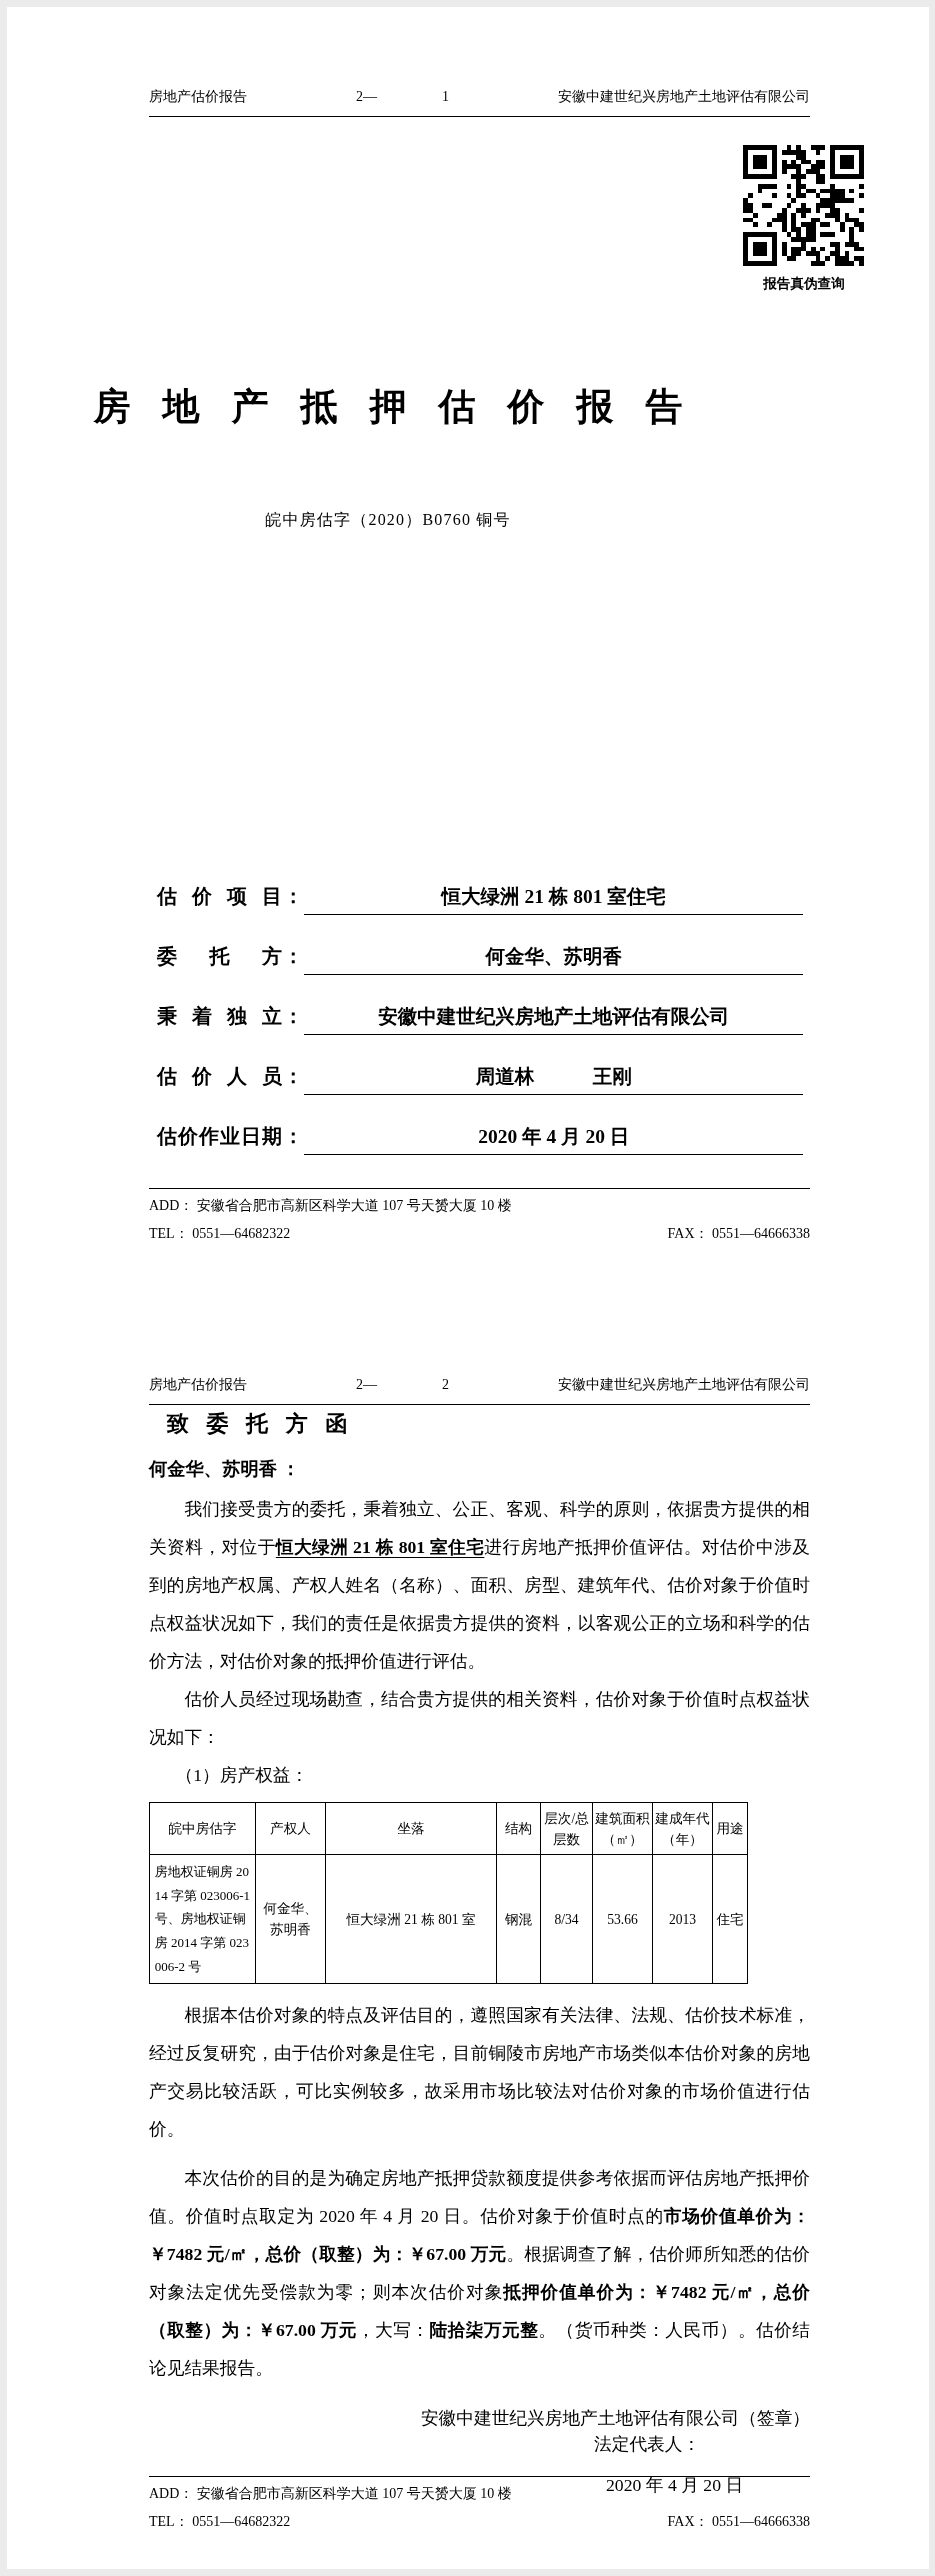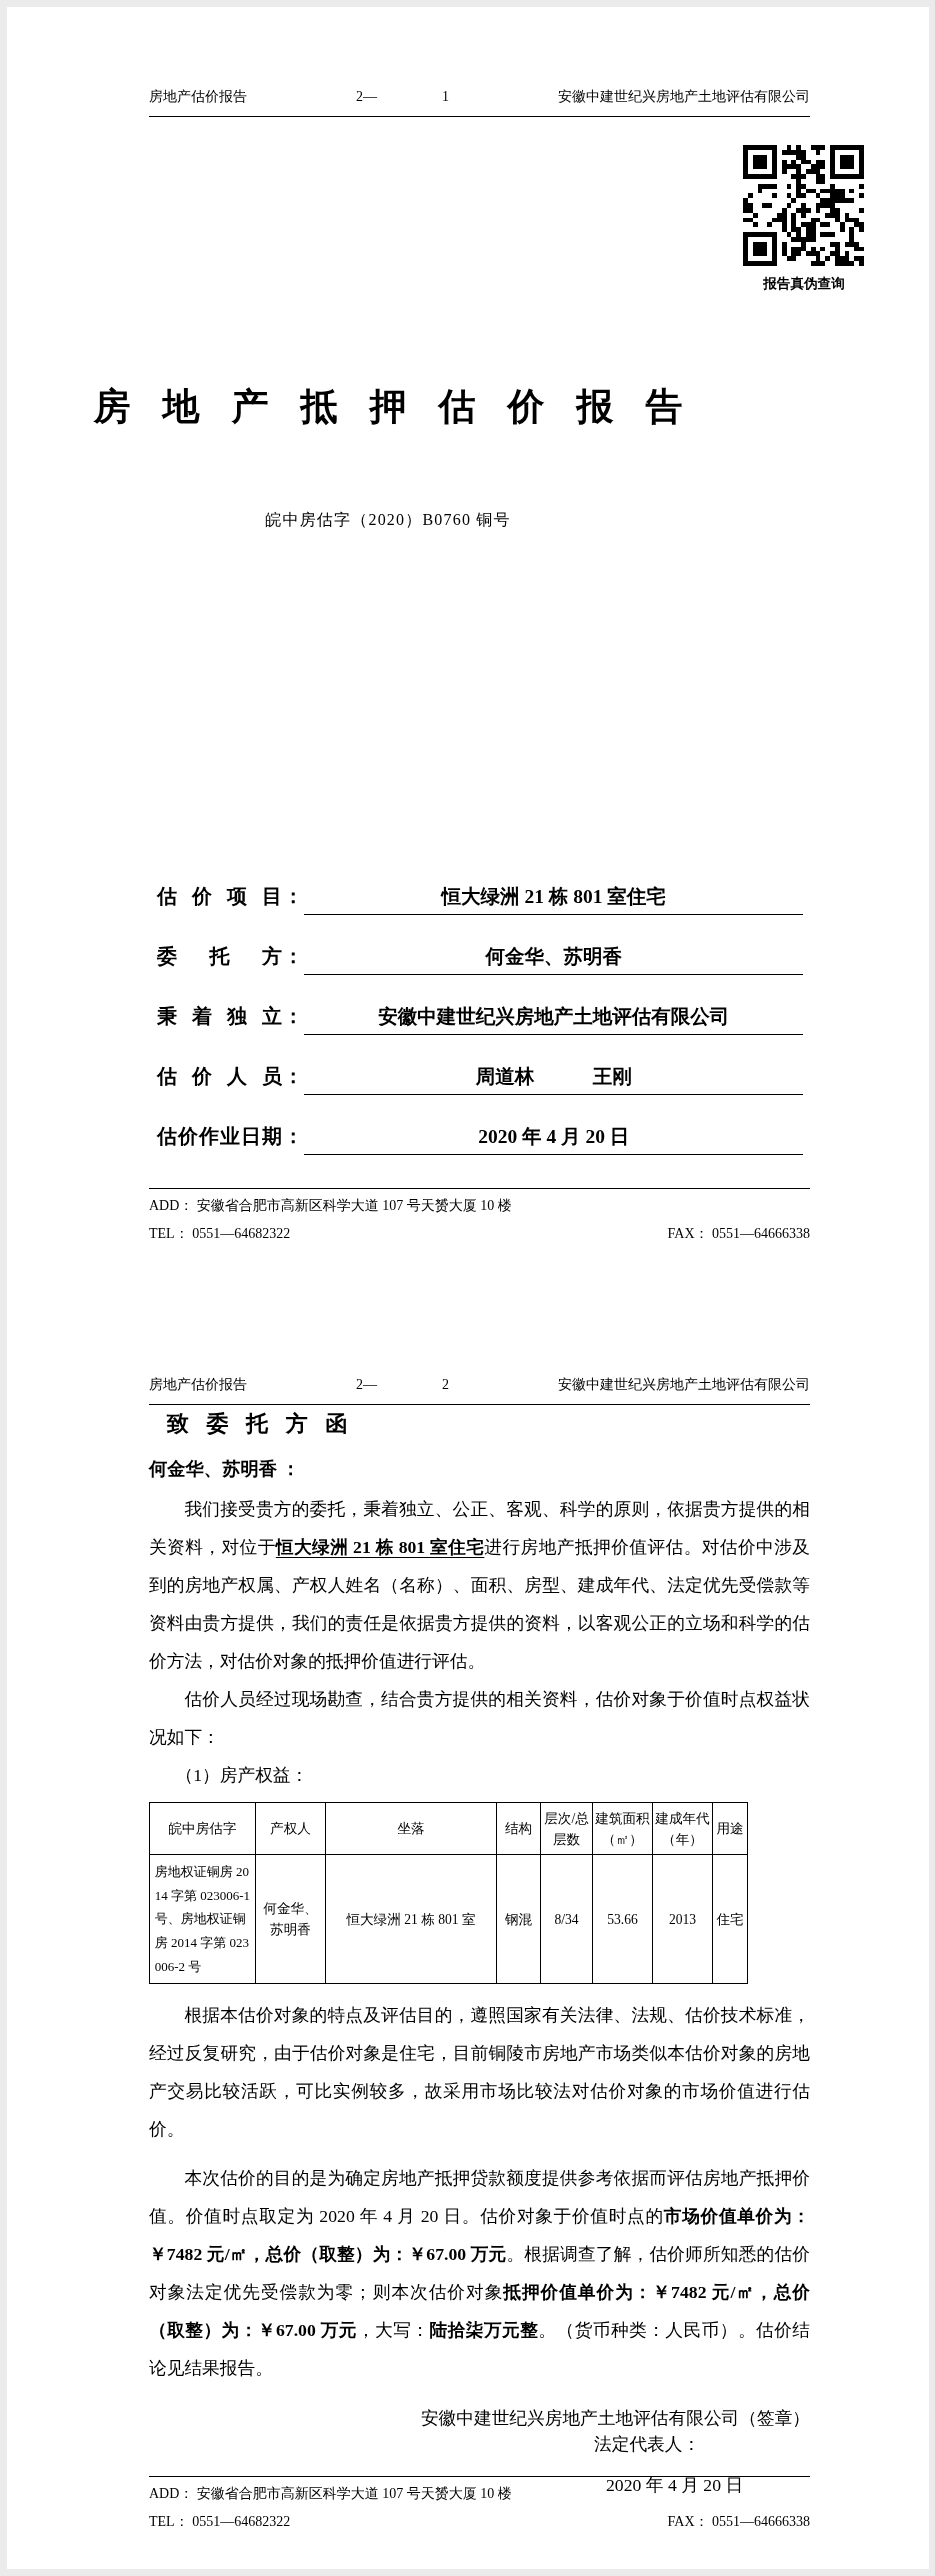--- a/index.html
+++ b/index.html
@@ -421,21 +421,21 @@
         <span>2—</span>
         <span>2</span>
       </span>
       <span>安徽中建世纪兴房地产土地评估有限公司</span>
     </div>
 
     <div class="letter-body">
       <h2 class="letter-title">致委托方函</h2>
       <div class="salutation">何金华、苏明香 ：</div>
 
-      <p class="bt"><span>我们接受贵方的委托，秉着独立、公正、客观、科学的原则，依据贵方提供的相关资料，对位于</span><b class="u">恒大绿洲 21 栋 801 室住宅</b><span>进行房地产抵押价值评估。对估价中涉及到的房地产权属、产权人姓名（名称）、面积、房型、建成年代、法定优先受偿款等资料由贵方提供，我们的责任是依据贵方提供的资料，以客观公正的立场和科学的估价方法，对估价对象的抵押价值进行评估。</span></p>
+      <p class="bt"><span>我们接受贵方的委托，秉着独立、公正、客观、科学的原则，依据贵方提供的相关资料，对位于</span><b class="u">恒大绿洲 21 栋 801 室住宅</b><span>进行房地产抵押价值评估。对估价中涉及到的房地产权属、产权人姓名（名称）、面积、房型、建筑年代、估价对象于价值时点权益状况如下，我们的责任是依据贵方提供的资料，以客观公正的立场和科学的估价方法，对估价对象的抵押价值进行评估。</span></p>
 
       <p class="bt">估价人员经过现场勘查，结合贵方提供的相关资料，估价对象于价值时点权益状况如下：</p>
       <p class="bt rights">（1）房产权益：</p>
 
       <table class="ptable">
         <colgroup>
           <col style="width:106px">
             <col style="width:70px">
             <col style="width:171px">
             <col style="width:44px">

